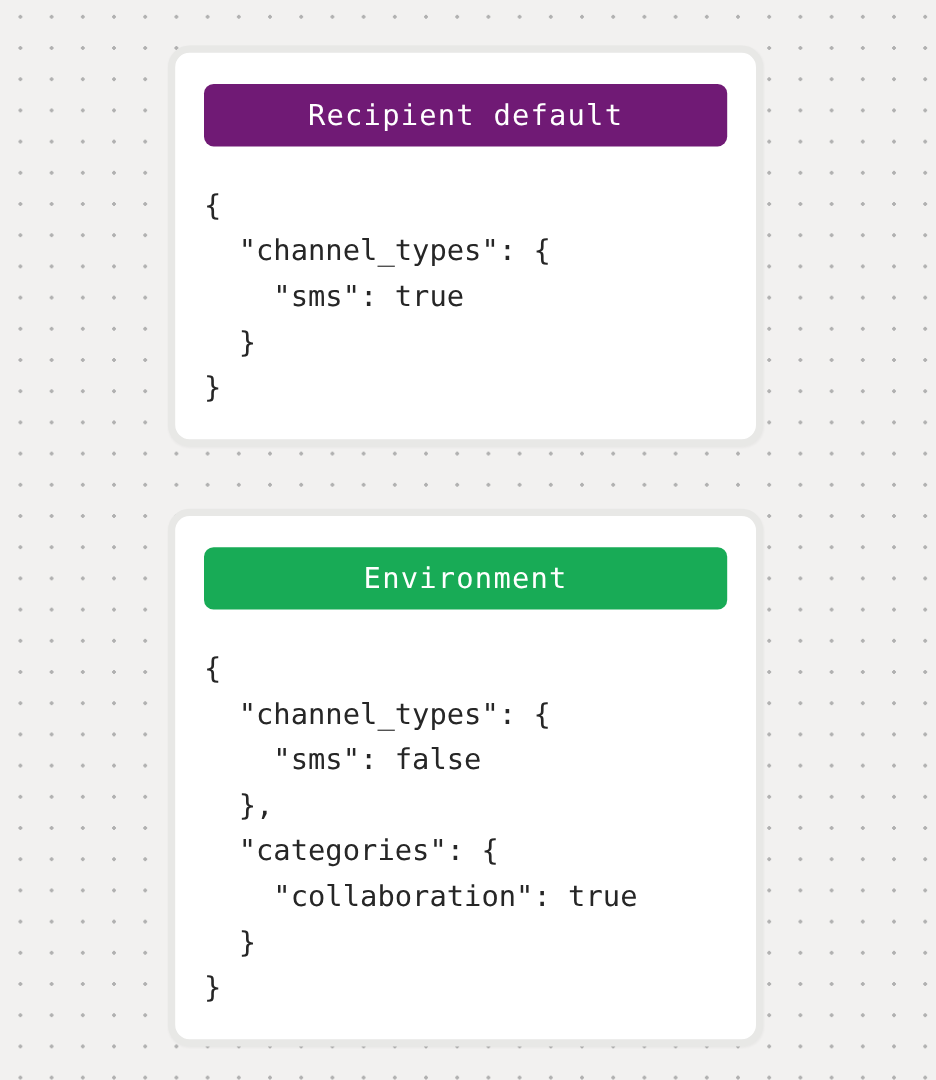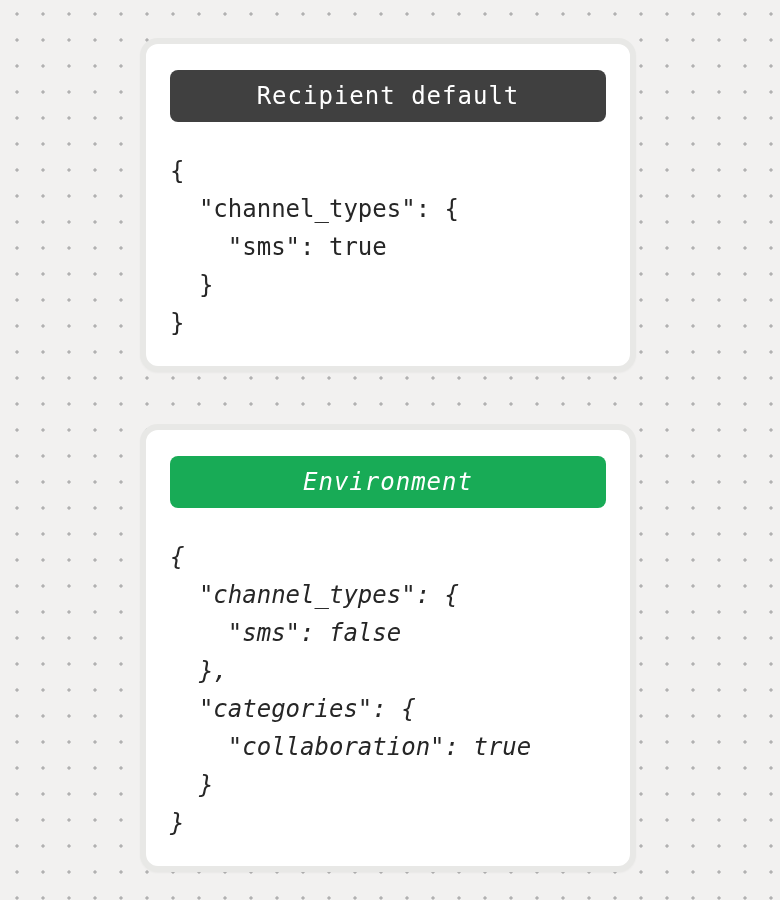--- a/index.html
+++ b/index.html
@@ -30,21 +30,20 @@
     border: 6px solid #e8e8e6;
     border-radius: 18px;
     padding: 26px 24px 24px 24px;
     box-shadow: 0 1px 2px rgba(0,0,0,0.04);
   }
   .card-top {
     top: 38px;
   }
   .card-bottom {
     top: 424px;
-    font-style: italic;
   }
   .card-header {
     height: 52px;
     border-radius: 8px;
     display: flex;
     align-items: center;
     justify-content: center;
     color: #ffffff;
     font-size: 24px;
     letter-spacing: 1px;
@@ -60,21 +59,21 @@
     white-space: pre;
     height: 38px;
   }
 </style>
 </head>
 <body>
 
 <div class="stage">
 
   <div class="card card-top">
-    <div class="card-header" style="background-color: #404040;">
+    <div class="card-header" style="background-color: #701a75;">
       <span>Recipient default</span>
     </div>
     <div class="code-block">
       <div class="code-line">{</div>
       <div class="code-line">  "channel_types": {</div>
       <div class="code-line">    "sms": true</div>
       <div class="code-line">  }</div>
       <div class="code-line">}</div>
     </div>
   </div>

